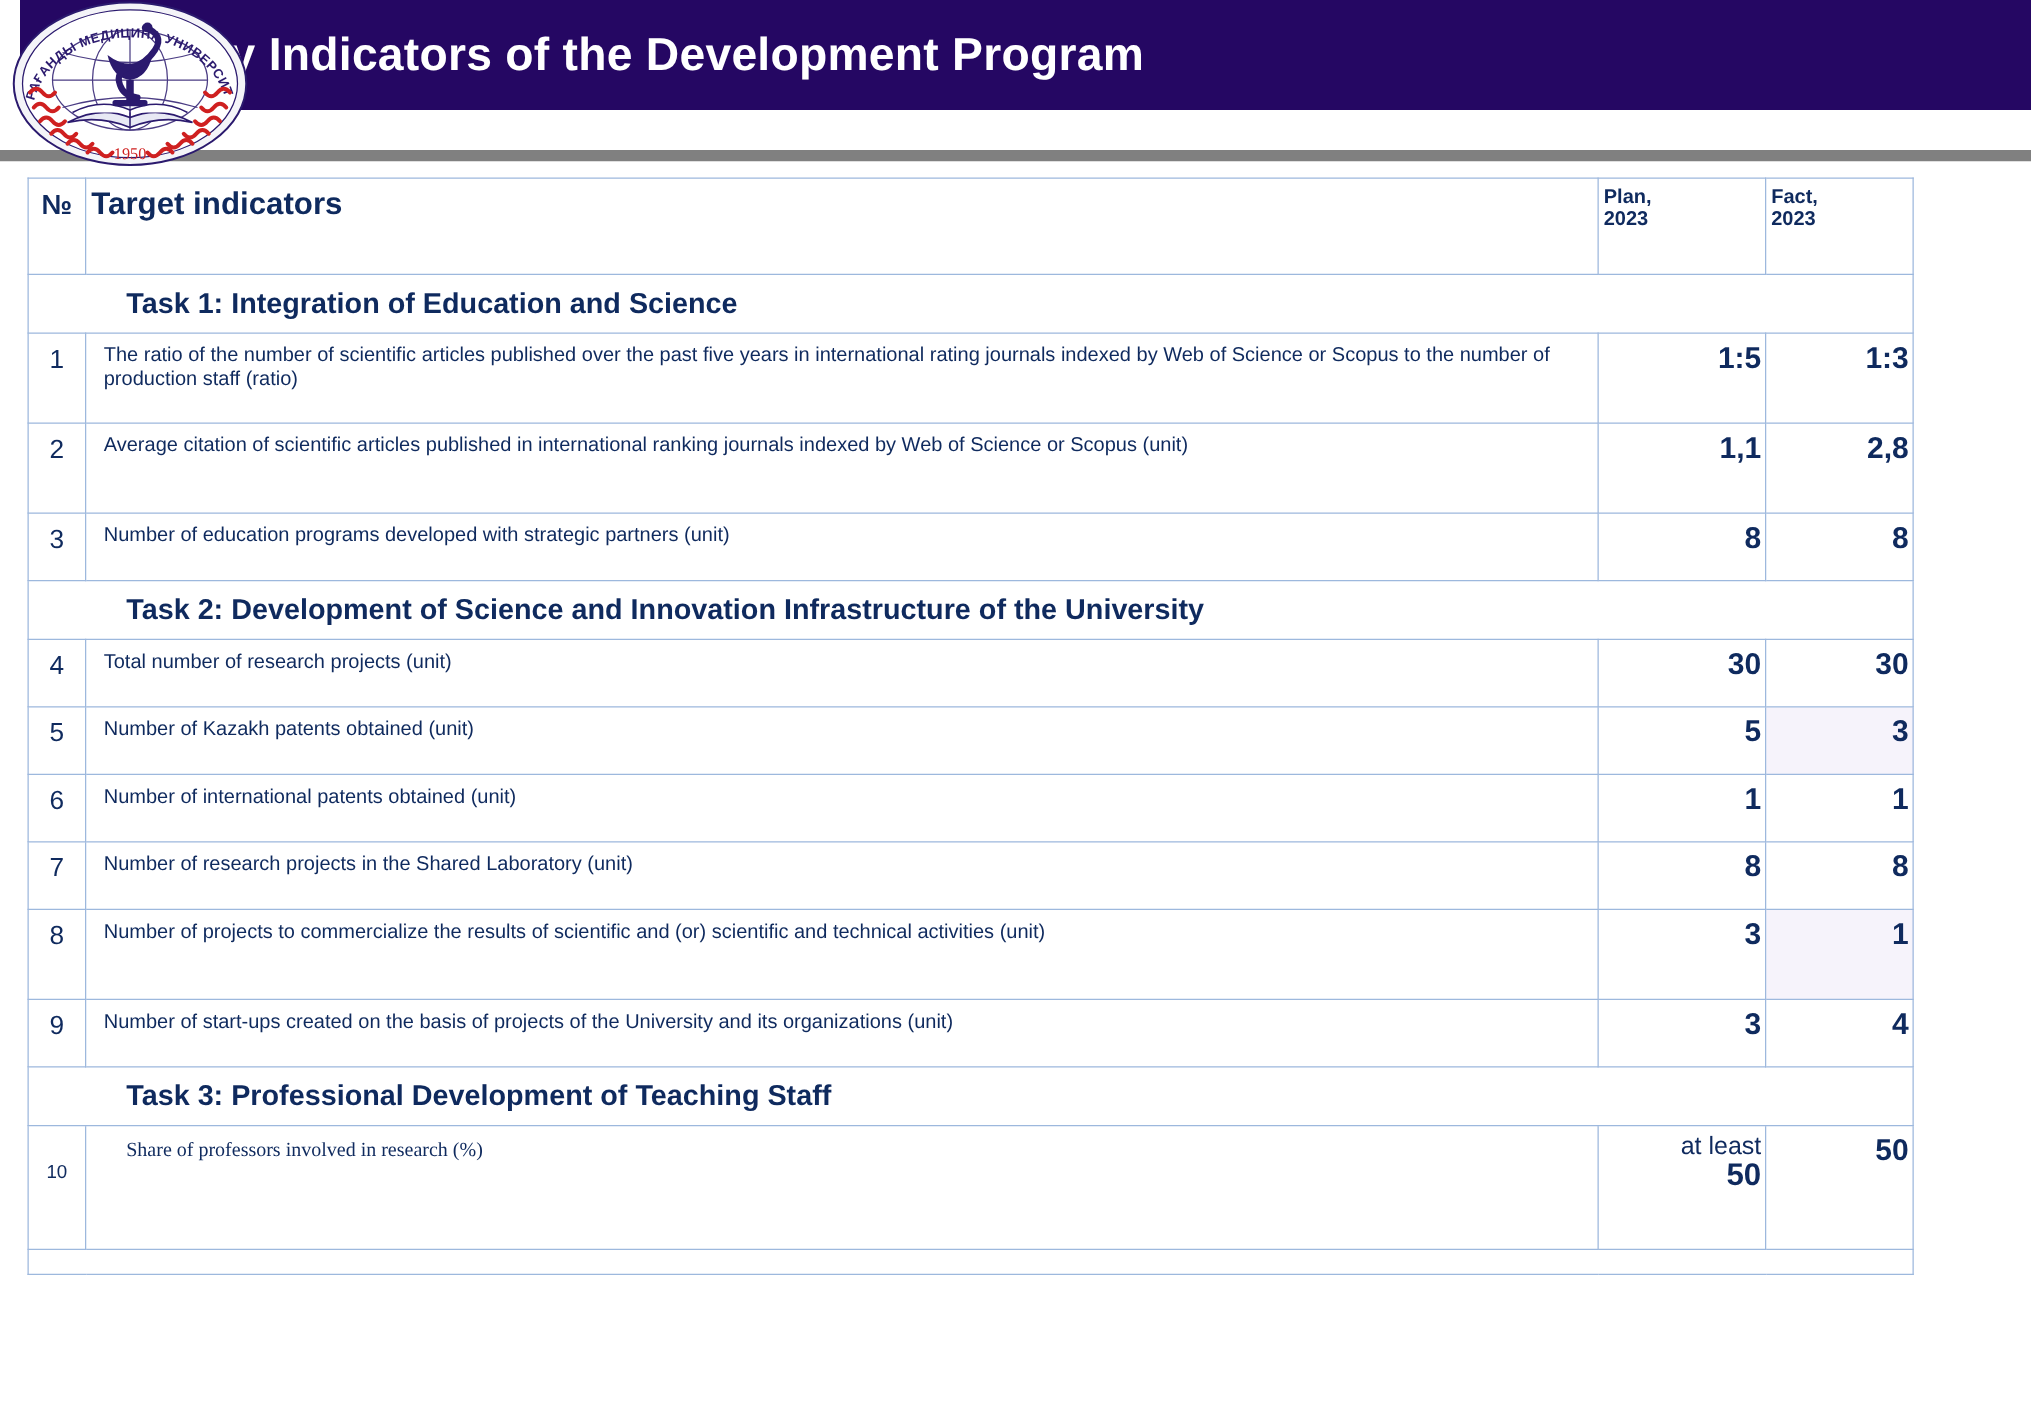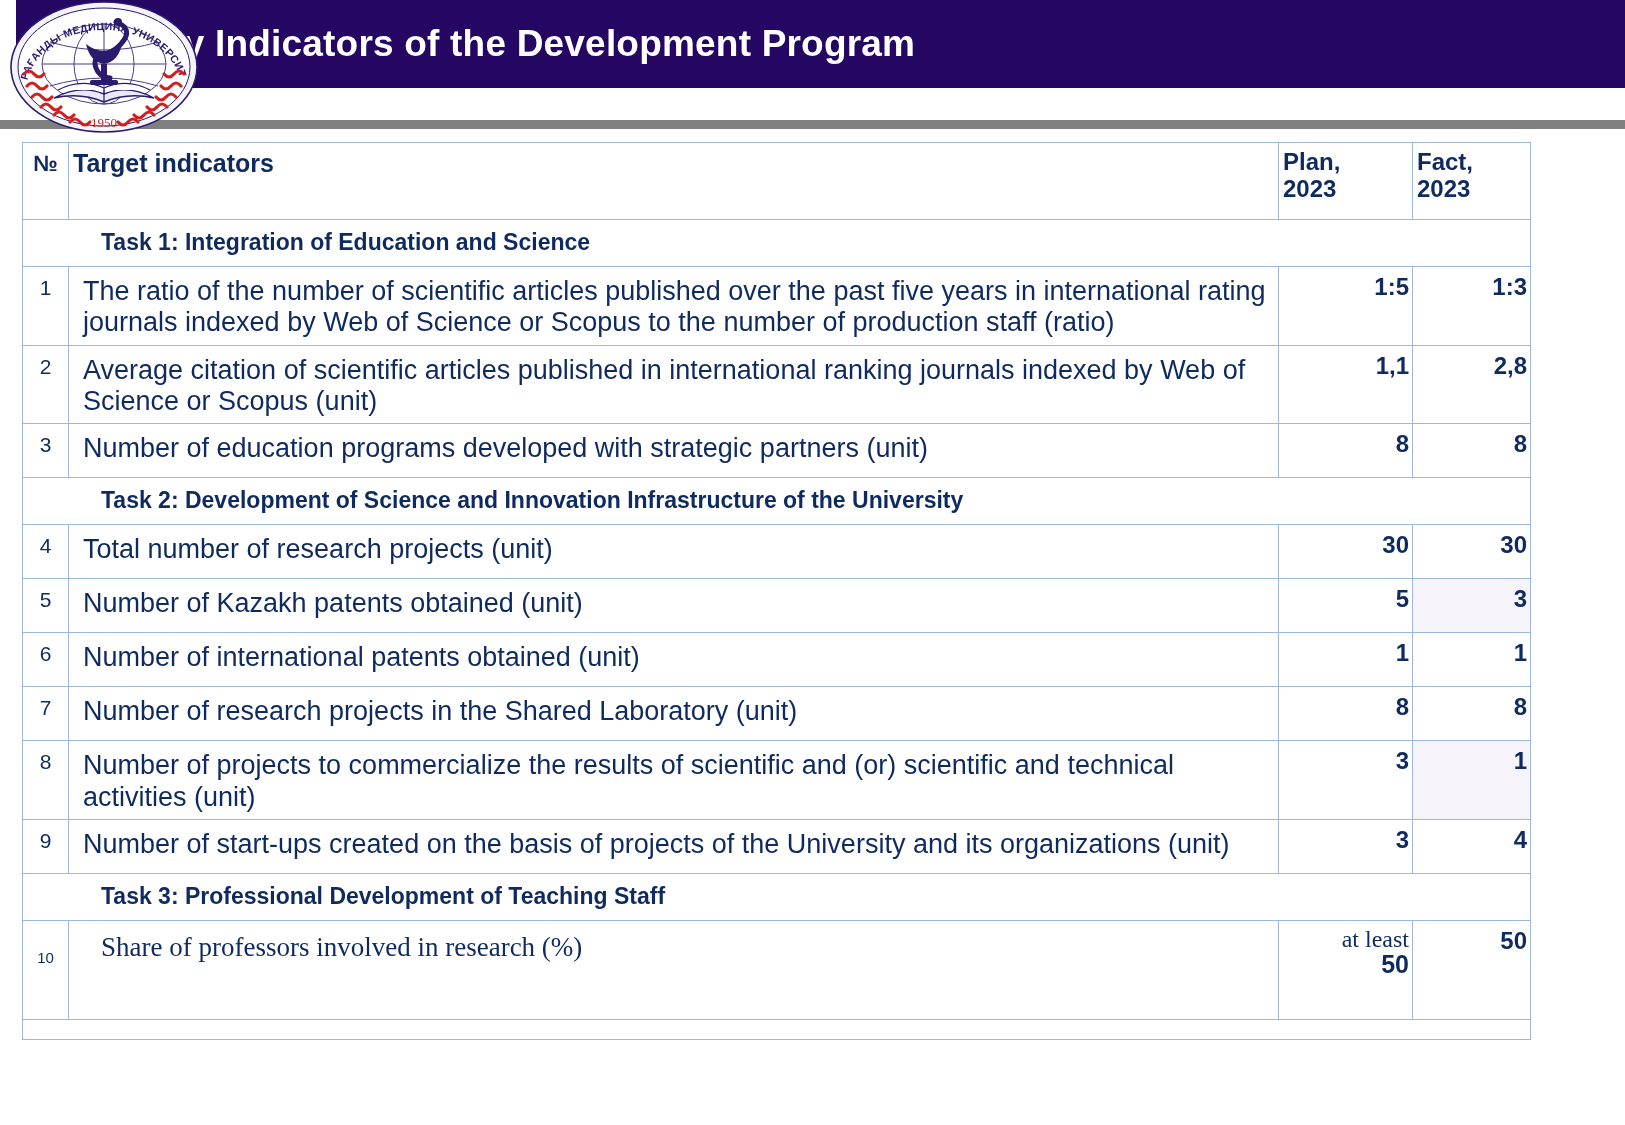--- a/index.html
+++ b/index.html
@@ -78,21 +78,21 @@
 
   
   .hd {
     font-weight: bold;
     vertical-align: middle;
     font-size: 24px;
     padding: 6px 4px;
   }
   .hd-no { font-size: 22px; padding-top: 8px; vertical-align: top; text-align: center;}
   .hd-ind { font-size: 25px; }
-  .hd-ver { font-size: 24px; line-height: 1.12; }
+  .hd-ver { font-size: 16px; line-height: 1.12; }
   .hdrow td { height: 62px; }
 
   
   .task-cell {
     font-weight: bold;
     font-size: 23px;
     color: #0f2a5e;
     padding: 9px 0 10px 78px;
     vertical-align: middle;
     border-left: 1px solid #9db8dd;
@@ -103,39 +103,38 @@
 
   
   .num {
     text-align: center;
     font-size: 21px;
     padding: 9px 2px 4px 2px;
     vertical-align: top;
   }
   .num.small { font-size: 15px; padding-top: 28px; }
   .ind {
-    font-size: 27px;
+    font-size: 16px;
     line-height: 1.16;
     padding: 9px 8px 6px 14px;
     vertical-align: top;
   }
   .ind.indent { padding-left: 32px; padding-top: 11px; font-family: Liberation Serif, serif; }
   .val {
     text-align: right;
     font-weight: bold;
     font-size: 24px;
     vertical-align: middle;
     padding: 6px 3px;
   }
   .val .atleast {
     display: block;
     font-weight: normal;
-    font-size: 24px;
+    font-size: 20px;
     line-height: 1.0;
-    font-family: Liberation Serif, serif;
   }
   .val .alnum {
     display: block;
     font-weight: bold;
     font-size: 25px;
     line-height: 1.1;
   }
   .fact-low { background: #f6f3fb !important; }
 
   .r-short td { height: 38px; }

